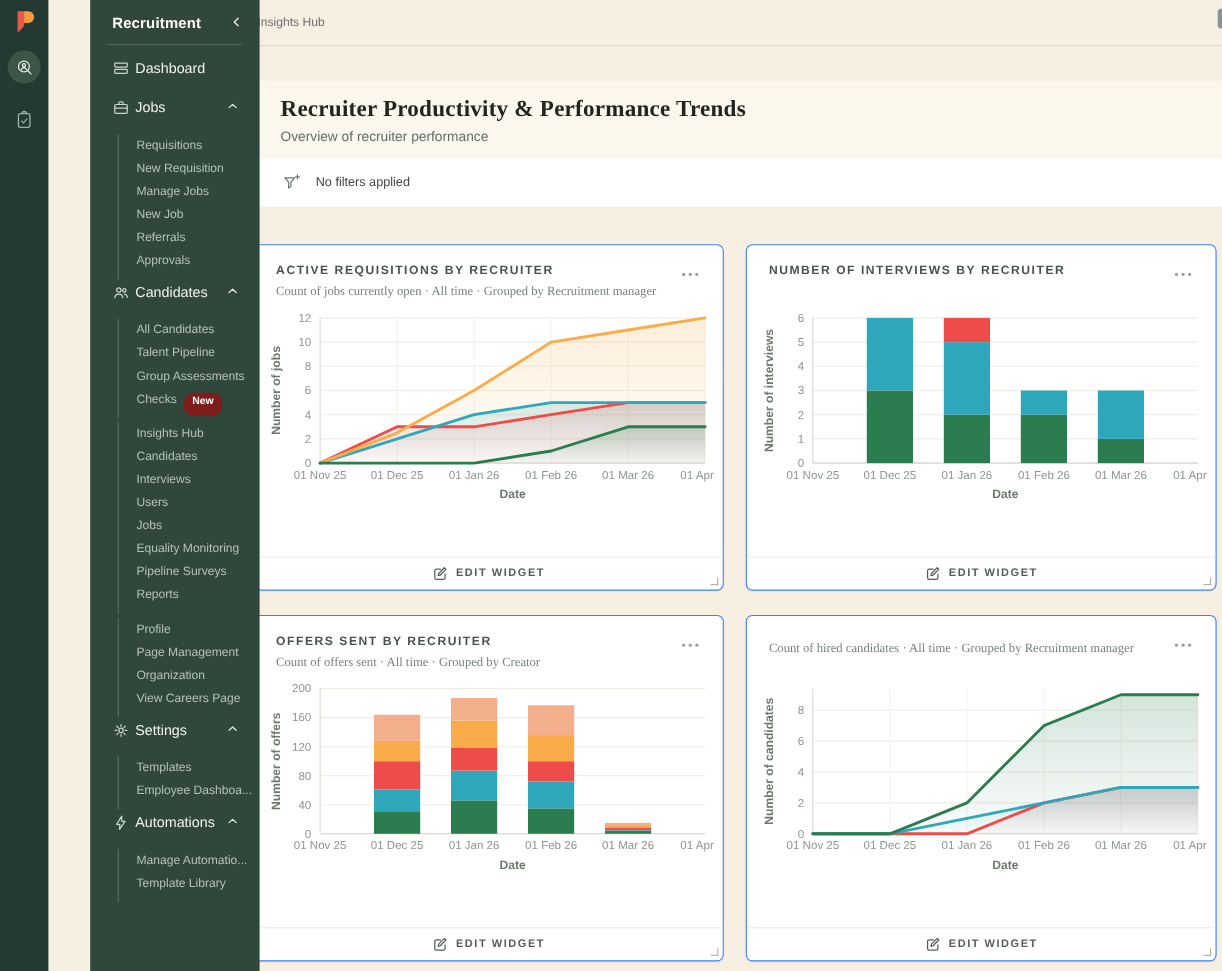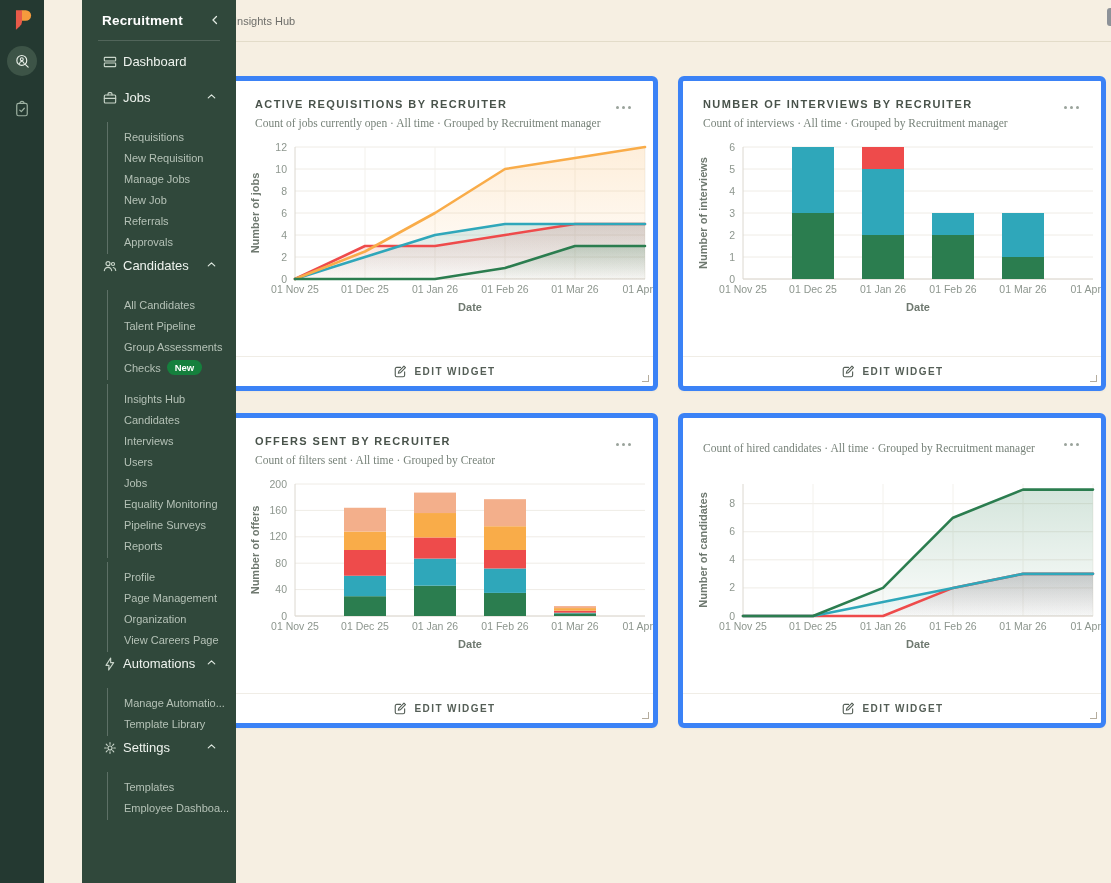--- a/index.html
+++ b/index.html
@@ -24,38 +24,38 @@
   .sb-collapse { margin-left:auto; color:#e3ebe3; background:none; border:none; padding:0; cursor:pointer; display:flex; }
   .sb-divider { height:1px; background:rgba(255,255,255,.16); margin:0 16px; }
   .nav { padding-top:13px; }
   .nav-block { margin-bottom:4px; }
   .nav-row { height:32px; display:flex; align-items:flex-start; gap:5px; padding:0 18px 0 20px; cursor:pointer; }
   .nav-ic { width:16px; height:16px; color:#c9d5ca; flex:none; }
   .nav-ic svg, .chev svg { display:block; }
   .nav-label { font-size:13px; color:#eef3ee; white-space:nowrap; }
   .chev { margin-left:auto; color:#dfe8e0; }
   .nav-kids { margin-left:25px; border-left:1px solid rgba(255,255,255,.22); padding:4px 0 2px 16px; }
-  .nav-kid { height:21px; display:flex; align-items:center; gap:6px; font-size:11px; color:#b4c1b6;
+  .nav-kid { height:21px; display:flex; gap:6px; font-size:11px; color:#b4c1b6;
              white-space:nowrap; cursor:pointer; }
-  .badge { background:#15803d; color:#fff; font-size:9.5px; font-weight:600; padding:2px 8px; border-radius:9px; }
+  .badge { background:#7f1d1d; color:#fff; font-size:9.5px; font-weight:600; padding:2px 8px; border-radius:9px; }
   
   .main { position:absolute; left:198px; top:0; right:0; bottom:0; background:#f6efe2; }
   .topbar { height:42px; border-bottom:1px solid #e3dcc9; display:flex; align-items:center; padding-left:36px; position:relative; }
   .breadcrumb { font-size:11px; color:#6e6e6a; }
   .top-sliver { position:absolute; right:0; top:8px; width:4px; height:18px; background:#8d9298; border-radius:3px 0 0 3px; }
   .page-header { margin:31px 0 0 32px; width:881px; border-radius:4px 4px 0 0; overflow:hidden; }
   .ph-top { background:#fbf7ed; height:71px; padding:13px 0 0 25px; }
   .ph-title { margin:0; font-family:"Liberation Serif", serif; font-size:21px; font-weight:600; color:#21241f; letter-spacing:.2px; }
   .ph-sub { margin:6px 0 0; font-size:12.5px; color:#646e66; }
   .filter-bar { background:#fff; height:44px; display:flex; align-items:center; gap:14px; padding-left:27px; cursor:pointer; }
   .filter-bar .f-ic { color:#6d766e; display:flex; }
   .filter-label { font-size:11.5px; color:#3e473f; }
   
   .widgets { margin:34px 0 0 32px; width:876px; display:grid; grid-template-columns:428px 428px; gap:22px 20px; }
-  .card { height:315px; background:#fff; border:5px solid #3b82f6; border-radius:6px; position:relative;
+  .card { height:315px; background:#fff; border:1px solid #3b82f6; border-radius:6px; position:relative;
           box-shadow:0 1px 2px rgba(60,50,30,.04); }
   .card-head { display:flex; justify-content:space-between; align-items:flex-start; padding:17px 20px 0 20px; }
   .card-title { margin:0; font-size:11px; font-weight:700; letter-spacing:1.4px; color:#49534b; }
   .card-sub { margin:7px 0 0; font-size:11.5px; color:#78837a;font-family:Liberation Serif, serif; }
   .dots { background:none; border:none; padding:6px 2px; display:flex; gap:3px; cursor:pointer; margin-top:2px; }
   .dots i { width:3px; height:3px; border-radius:50%; background:#9aa39b; display:block; }
   .chart { position:absolute; top:54px; left:8px; width:412px; height:188px; }
   .tick { font:10.5px "Liberation Sans", sans-serif; fill:#8d968e; }
   .axis { font:700 11px "Liberation Sans", sans-serif; fill:#6e786f; }
   .card-foot { position:absolute; left:0; right:0; bottom:0; height:30px; border-top:1px solid #f0ede6;
@@ -226,72 +226,87 @@
           </div>
           <div class="nav-kid">
             <span>View Careers Page</span>
           </div>
         </div>
       </div>
       <div class="nav-block">
         <div class="nav-row">
           <span class="nav-ic">
             <svg viewBox="0 0 24 24" width="16" height="16" fill="none" stroke="currentColor" stroke-width="1.7" stroke-linecap="round" stroke-linejoin="round">
+              <circle cx="12" cy="12" r="3"></circle>
+              <path d="M12 4v2.4M12 17.6V20M4 12h2.4M17.6 12H20M6.3 6.3l1.7 1.7M16 16l1.7 1.7M17.7 6.3L16 8M8 16l-1.7 1.7"></path>
+            </svg>
+          </span>
+          <span class="nav-label">Settings</span>
+          <span class="chev">
+            <svg viewBox="0 0 24 24" width="13" height="13" fill="none" stroke="currentColor" stroke-width="2.2" stroke-linecap="round" stroke-linejoin="round">
+              <path d="M6 14.5l6-5.5 6 5.5"></path>
+            </svg>
+          </span>
+        </div>
+        <div class="nav-kids">
+          <div class="nav-kid">
+            <span>Templates</span>
+          </div>
+          <div class="nav-kid">
+            <span>Employee Dashboa...</span>
+          </div>
+        </div>
+      </div>
+      <div class="nav-block">
+        <div class="nav-row">
+          <span class="nav-ic">
+            <svg viewBox="0 0 24 24" width="16" height="16" fill="none" stroke="currentColor" stroke-width="1.7" stroke-linecap="round" stroke-linejoin="round">
               <path d="M13 3L6 14h4.5L10 21l7.5-11H13z"></path>
             </svg>
           </span>
           <span class="nav-label">Automations</span>
           <span class="chev">
             <svg viewBox="0 0 24 24" width="13" height="13" fill="none" stroke="currentColor" stroke-width="2.2" stroke-linecap="round" stroke-linejoin="round">
               <path d="M6 14.5l6-5.5 6 5.5"></path>
             </svg>
           </span>
         </div>
         <div class="nav-kids">
           <div class="nav-kid">
             <span>Manage Automatio...</span>
           </div>
           <div class="nav-kid">
             <span>Template Library</span>
-          </div>
-        </div>
-      </div>
-      <div class="nav-block">
-        <div class="nav-row">
-          <span class="nav-ic">
-            <svg viewBox="0 0 24 24" width="16" height="16" fill="none" stroke="currentColor" stroke-width="1.7" stroke-linecap="round" stroke-linejoin="round">
-              <circle cx="12" cy="12" r="3"></circle>
-              <path d="M12 4v2.4M12 17.6V20M4 12h2.4M17.6 12H20M6.3 6.3l1.7 1.7M16 16l1.7 1.7M17.7 6.3L16 8M8 16l-1.7 1.7"></path>
-            </svg>
-          </span>
-          <span class="nav-label">Settings</span>
-          <span class="chev">
-            <svg viewBox="0 0 24 24" width="13" height="13" fill="none" stroke="currentColor" stroke-width="2.2" stroke-linecap="round" stroke-linejoin="round">
-              <path d="M6 14.5l6-5.5 6 5.5"></path>
-            </svg>
-          </span>
-        </div>
-        <div class="nav-kids">
-          <div class="nav-kid">
-            <span>Templates</span>
-          </div>
-          <div class="nav-kid">
-            <span>Employee Dashboa...</span>
           </div>
         </div>
       </div>
     </div>
 </nav>
 
 <div class="main">
   <header class="topbar">
     <span class="breadcrumb">Insights Hub</span>
     <span class="top-sliver"></span>
   </header>
 
+  <section class="page-header">
+    <div class="ph-top">
+      <h1 class="ph-title">Recruiter Productivity &amp; Performance Trends</h1>
+      <p class="ph-sub">Overview of recruiter performance</p>
+    </div>
+    <div class="filter-bar">
+      <span class="f-ic">
+        <svg viewBox="0 0 20 20" width="16" height="16" fill="none" stroke="currentColor" stroke-width="1.4" stroke-linecap="round" stroke-linejoin="round">
+          <path d="M2.5 4.5h11l-4.2 5v5l-2.6 1.6v-6.6z"></path>
+          <path d="M14.5 3.5h4.5M16.75 1.25v4.5"></path>
+        </svg>
+      </span>
+      <span class="filter-label">No filters applied</span>
+    </div>
+  </section>
 
   <div class="widgets">
 
     <section class="card">
       <div class="card-head">
         <div>
           <h2 class="card-title">ACTIVE REQUISITIONS BY RECRUITER</h2>
           <p class="card-sub">Count of jobs currently open  ·  All time  ·  Grouped by Recruitment manager</p>
         </div>
         <button class="dots">
@@ -366,21 +381,20 @@
           <span>EDIT WIDGET</span>
         </button>
         <span class="resize-handle"></span>
       </div>
     </section>
 
     <section class="card">
       <div class="card-head">
         <div>
           <h2 class="card-title">NUMBER OF INTERVIEWS BY RECRUITER</h2>
-          <p class="card-sub">Count of interviews  ·  All time  ·  Grouped by Recruitment manager</p>
         </div>
         <button class="dots">
             <i></i>
             <i></i>
             <i></i>
           </button>
       </div>
       <div class="chart"><svg viewBox="0 0 412 188" width="412" height="188">
             <line x1="52" x2="402" y1="144" y2="144" stroke="#efece6" stroke-width="1"></line>
             <line x1="52" x2="402" y1="122" y2="122" stroke="#efece6" stroke-width="1"></line>
@@ -425,21 +439,21 @@
           <span>EDIT WIDGET</span>
         </button>
         <span class="resize-handle"></span>
       </div>
     </section>
 
     <section class="card">
       <div class="card-head">
         <div>
           <h2 class="card-title">OFFERS SENT BY RECRUITER</h2>
-          <p class="card-sub">Count of filters sent  ·  All time  ·  Grouped by Creator</p>
+          <p class="card-sub">Count of offers sent  ·  All time  ·  Grouped by Creator</p>
         </div>
         <button class="dots">
             <i></i>
             <i></i>
             <i></i>
           </button>
       </div>
       <div class="chart"><svg viewBox="0 0 412 188" width="412" height="188">
             <line x1="52" x2="402" y1="144" y2="144" stroke="#efece6" stroke-width="1"></line>
             <line x1="52" x2="402" y1="117.6" y2="117.6" stroke="#efece6" stroke-width="1"></line>

